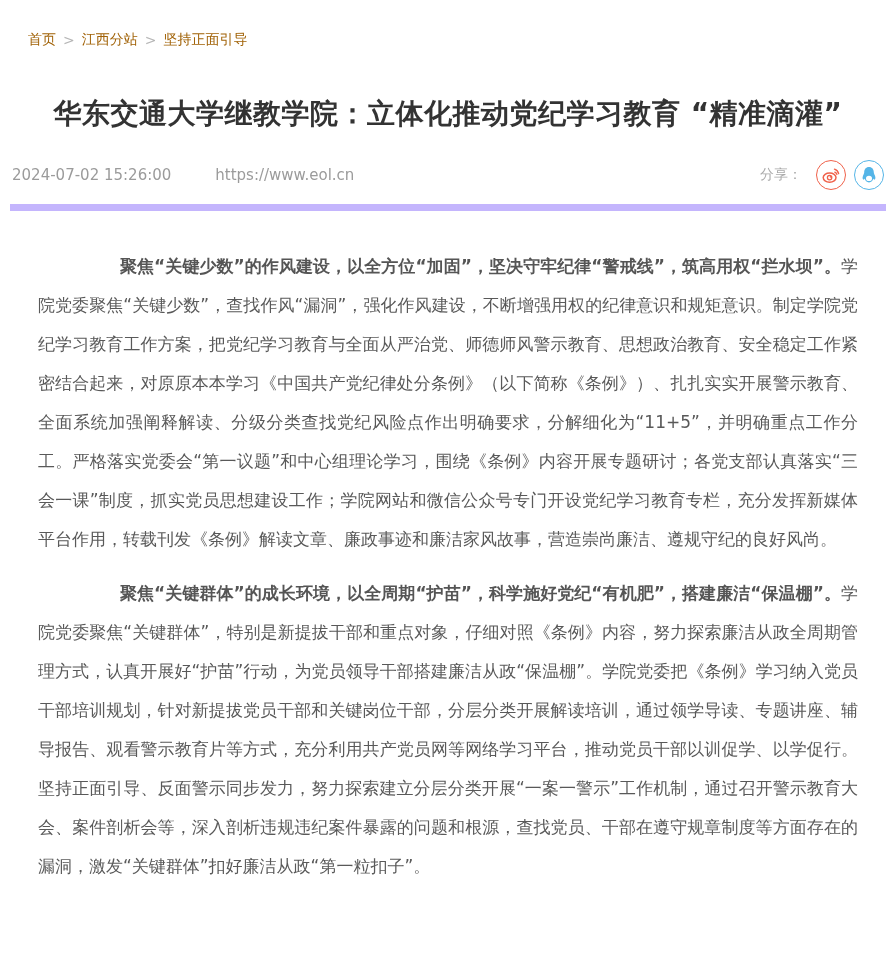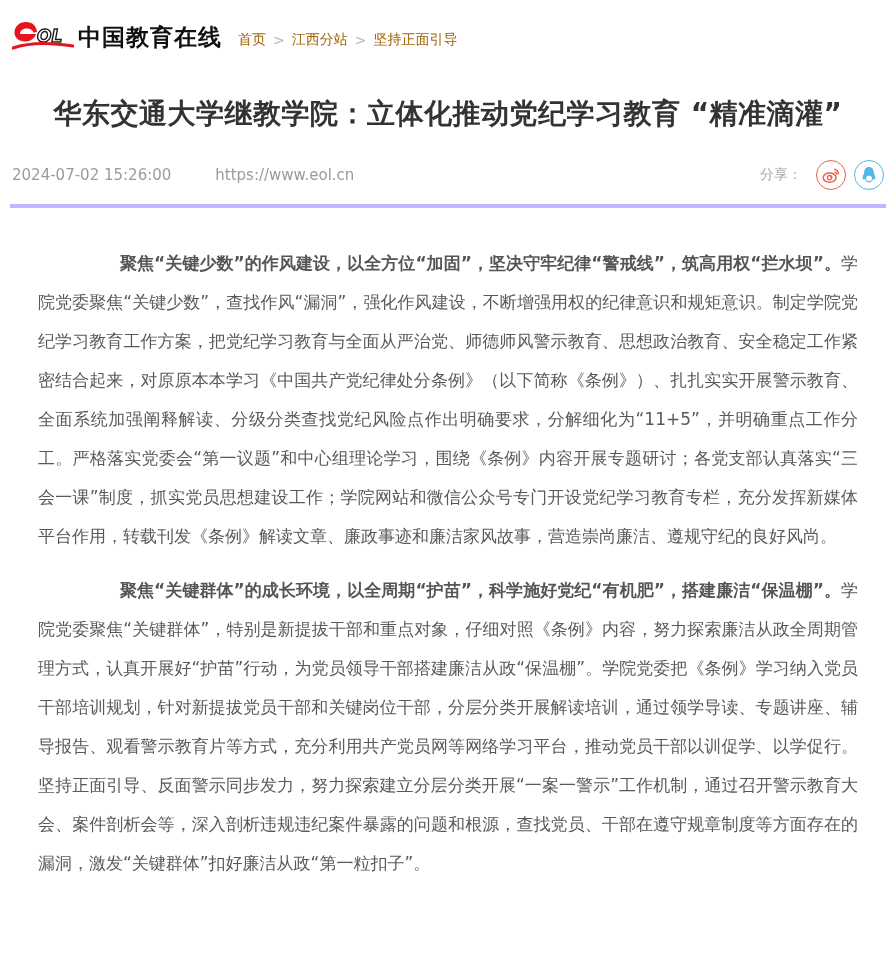--- a/index.html
+++ b/index.html
@@ -56,21 +56,21 @@
     color: #333333;
     letter-spacing: 0.5px;
   }
 
   
   .meta-row {
     display: flex;
     align-items: center;
     margin: 26px 10px 0 10px;
     padding: 0 2px 14px 2px;
-    border-bottom: 4px solid #c4b5fd;
+    border-bottom: 7px solid #c4b5fd;
   }
   .meta-left {
     display: flex;
     align-items: center;
     gap: 44px;
     font-size: 15px;
     color: #9b9b9b;
   }
   .meta-right {
     margin-left: auto;
@@ -101,33 +101,20 @@
     text-align: justify;
     text-indent: 2em;
     margin-bottom: 14px;
   }
   .article-body p .lead { font-weight: bold; color: #555555; margin-left: 48px; }
 </style>
 </head>
 <body>
 
 <div class="site-header">
-  <a class="logo">
-    <span>
-      <svg class="logo-mark" viewBox="0 0 62 36" xmlns="http://www.w3.org/2000/svg">
-
-        <path d="M14 3 C7 3 2.5 8 2.5 13.5 C2.5 19 7.5 23 14 22.5 C19 22 23 19 24 15 L8 15 C8 12 10.5 9.5 14.5 9.5 C19 9.5 21 12 21.5 13.5 L25 13 C24.5 7 20.5 3 14 3 Z" fill="#e8131d"></path>
-
-        <text x="25" y="23" font-family="DejaVu Sans, sans-serif" font-style="italic" font-weight="bold" font-size="17" fill="#ffffff" stroke="#1a1a1a" stroke-width="1.4">OL</text>
-
-        <path d="M1 29 Q24 21 61 27" fill="none" stroke="#e8131d" stroke-width="3" stroke-linecap="round"></path>
-      </svg>
-    </span>
-    <span class="site-name">中国教育在线</span>
-  </a>
   <div class="breadcrumb">
     <a class="crumb">首页</a>
     <span class="sep">&gt;</span>
     <a class="crumb">江西分站</a>
     <span class="sep">&gt;</span>
     <a class="crumb">坚持正面引导</a>
   </div>
 </div>
 
 <h1 class="article-title">华东交通大学继教学院：立体化推动党纪学习教育 “精准滴灌”</h1>

